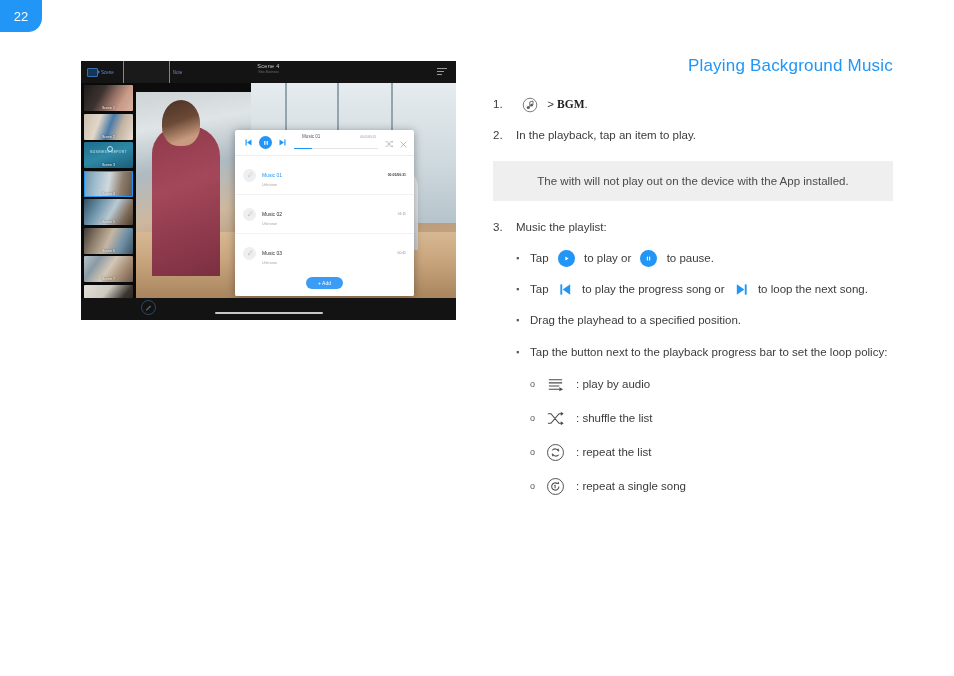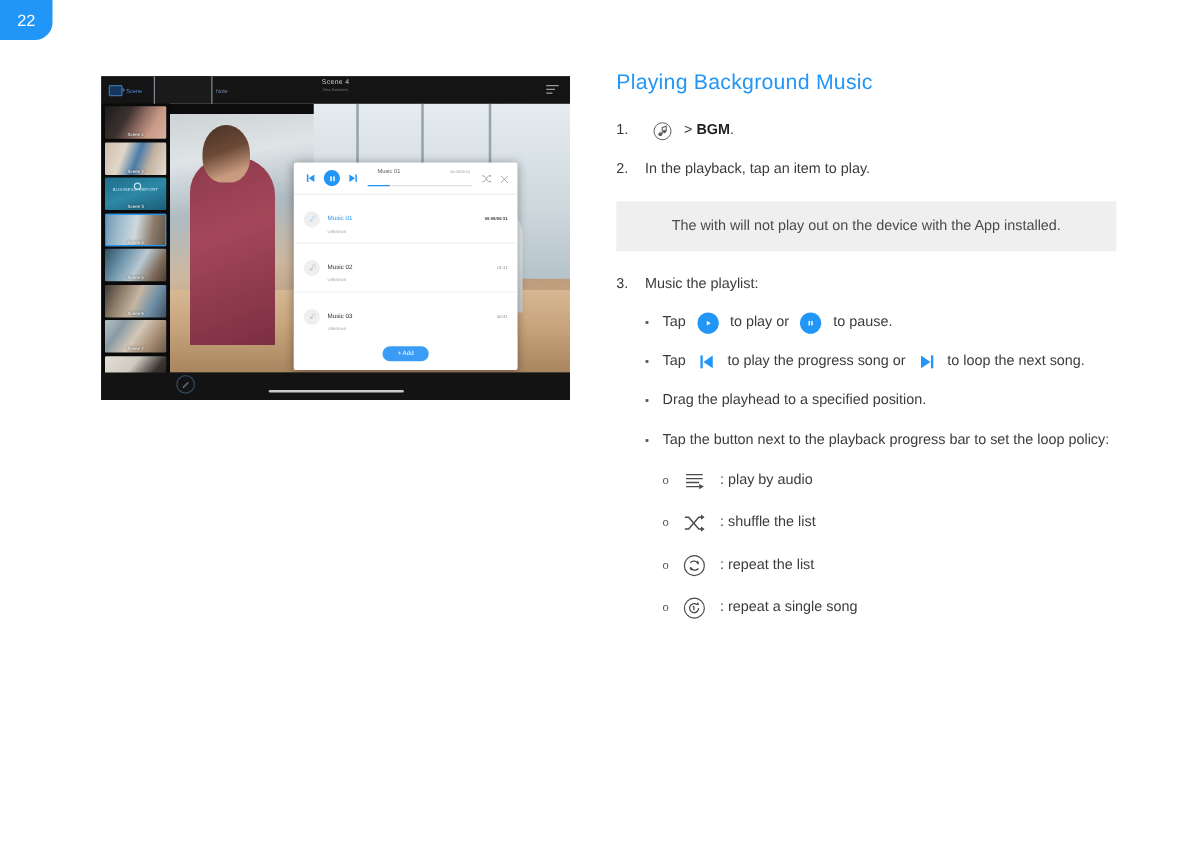--- a/index.html
+++ b/index.html
@@ -15,20 +15,21 @@
     background:#2196f7;border-bottom-right-radius:14px;
     color:#ffffff;font-size:13px;
     display:flex;align-items:center;justify-content:center;
   }
 
   
   .content{position:absolute;left:493px;top:56px;width:400px;}
   .heading{
     color:#2196f7;font-size:17px;font-weight:400;letter-spacing:.2px;
     margin:0 0 20px 0;
+    text-align:right;
   }
   .step{display:flex;margin-bottom:14px;font-size:11.5px;line-height:1.5;}
   .step-num{width:23px;flex:none;color:#3b3b3b;}
   .step-body{flex:1;display:flex;align-items:center;flex-wrap:wrap;gap:0;}
   .step-body .txt{white-space:pre;}
 
   .note{
     background:#efefef;margin:16px 0 18px 0;padding:14px 18px;
     font-size:11.5px;color:#4a4a4a;text-align:center;
   }
@@ -45,21 +46,21 @@
   .subbullets{margin-left:37px;margin-top:12px;}
   .subbullet{
     display:flex;align-items:center;font-size:11.5px;margin-bottom:15px;
   }
   .subbullet .odot{
     width:16px;flex:none;color:#555;font-size:9px;
   }
   .subbullet .icoslot{width:30px;flex:none;display:flex;align-items:center;}
   .subbullet .txt{white-space:pre;}
 
-  .bgm-strong{font-weight:bold;color:#1f1f1f;}
+  .bgm-strong{font-weight:bold;color:#1f1f1f;font-family:Liberation Serif, serif;}
 
   
   .rbtn{
     width:17px;height:17px;border-radius:50%;background:#2196f7;
     display:inline-flex;align-items:center;justify-content:center;
     margin:0 6px;flex:none;
   }
   .rbtn svg{display:block;}
   .tbtn{margin:0 6px;flex:none;display:inline-flex;align-items:center;}
 

